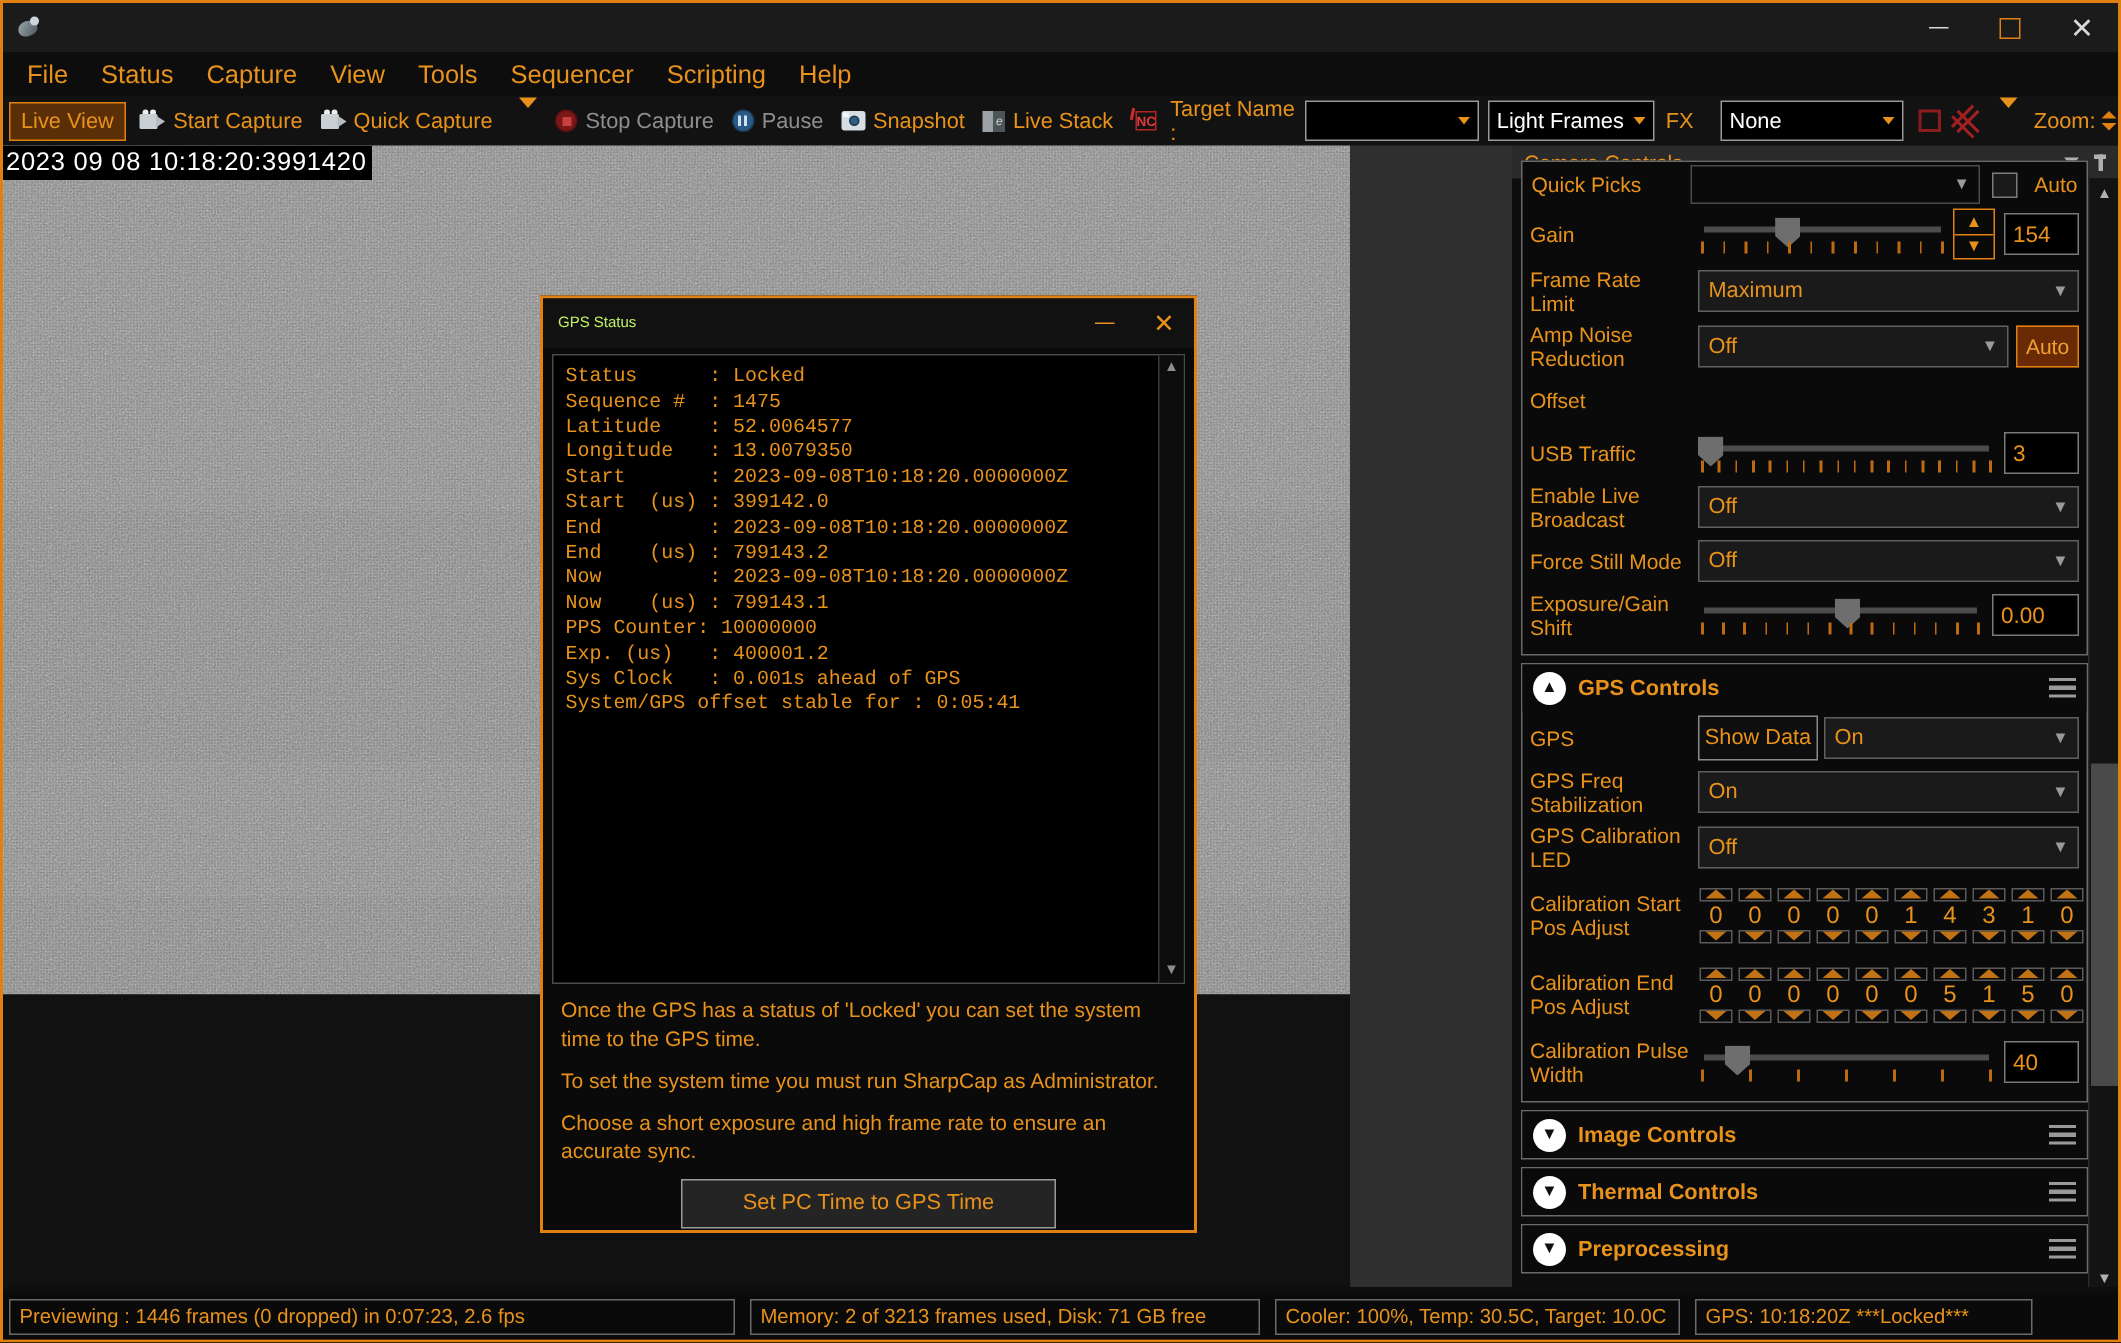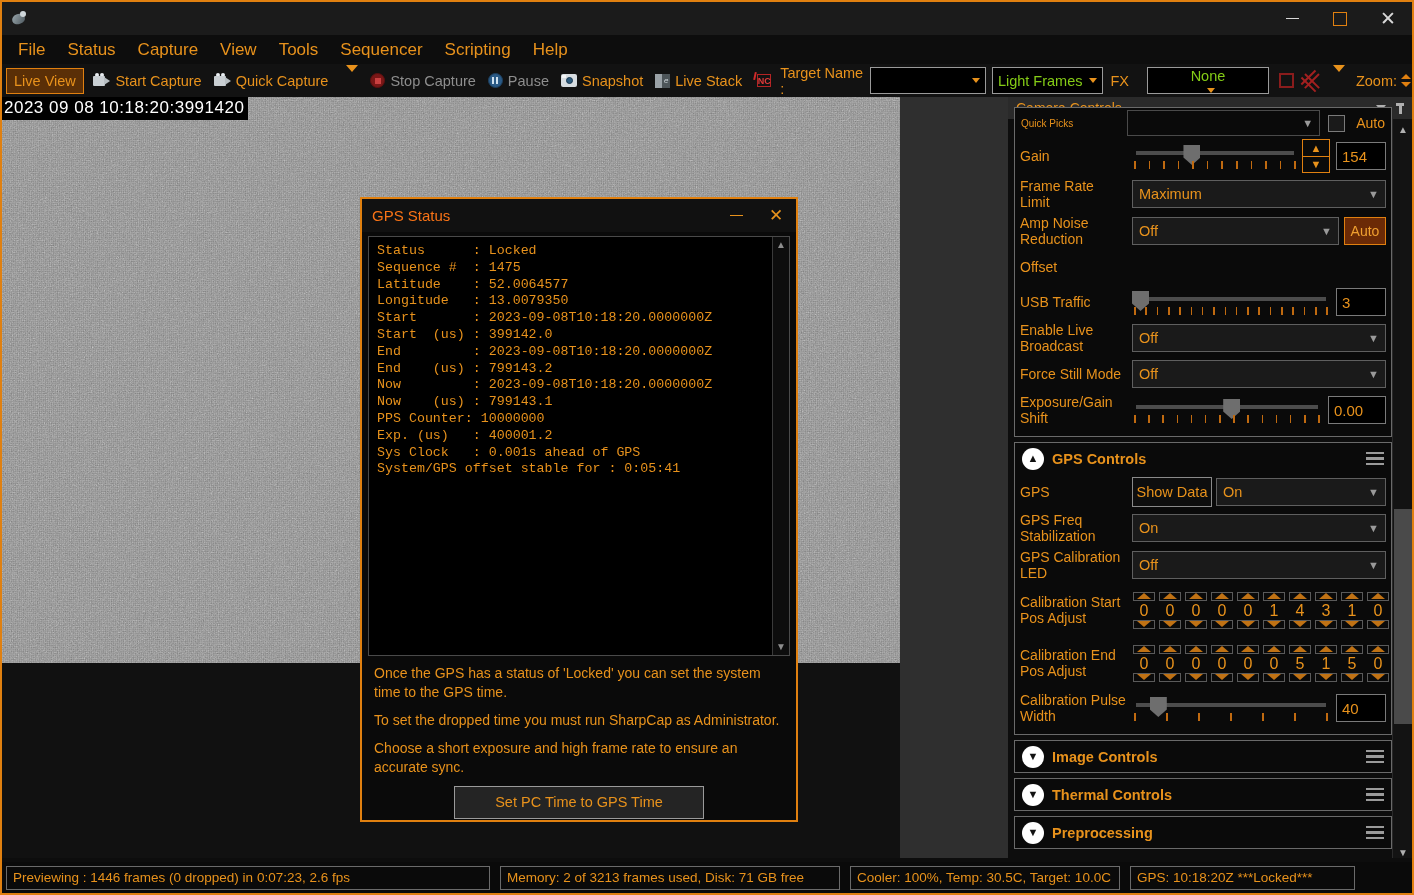--- a/index.html
+++ b/index.html
@@ -106,21 +106,21 @@
 
   .ic-nc { width:18px;height:15px;position:relative;}
   .ic-nc .box{position:absolute;left:3px;top:1px;width:14px;height:13px;border:1.5px solid #b32424;
      color:#e03a3a;font-size:9px;font-weight:bold;display:flex;align-items:center;justify-content:center;}
   .ic-nc .t{position:absolute;left:0px;top:-1px;width:2px;height:8px;background:#cf2b2b;transform:rotate(12deg);}
 
   .tb-label { color:#e8921c; font-size:14.5px; margin-left:4px; }
 
   .tb-combo {
     height: 27px; background:#000; border:1px solid #9a9a9a;
-    display:flex; align-items:center; padding: 0 5px; color:#84cc16; font-size:14.5px;
+    display:flex; align-items:center; padding: 0 5px; color:#ffffff; font-size:14.5px;
     position: relative;
   }
   .tb-combo .cv { flex:1; white-space:nowrap; overflow:hidden; }
   .caret-dn { width:0;height:0;border-left:4.5px solid transparent;border-right:4.5px solid transparent;
      border-top:5px solid #e8921c; margin-left:6px; flex:none;}
   .caret-dn.big { border-left-width:6px;border-right-width:6px;border-top-width:7px;}
 
   .ic-roi { width:15px;height:15px;border:2px solid #8a1c1c; position:relative;}
   .ic-xx { width:18px;height:16px;position:relative;}
   .ic-xx i{position:absolute;left:0;top:7px;width:20px;height:2.2px;background:#a32020;}
@@ -159,21 +159,21 @@
   
   .gps-dialog {
     position:absolute; left:358px; top:195px; width:438px; height:625px;
     background:#0a0a0a; border:2px solid #e08010;
     display:flex; flex-direction:column;
   }
   .gpsd-title {
     height:33px; display:flex; align-items:center; background:#111;
     padding-left:10px;
   }
-  .gpsd-title .t { color:#f97316; font-size:15px; }
+  .gpsd-title .t { color:#bef264; font-size:10px; }
   .gpsd-title .btns { margin-left:auto; display:flex; }
   .gpsd-title .b { width:40px;height:33px;display:flex;align-items:center;justify-content:center;color:#e8921c;font-size:17px;}
   .gpsd-title .b.min::after{content:"";display:block;width:13px;height:1.5px;background:#e8921c;}
 
   .gpsd-body {
     margin: 4px 6px 0 6px; height: 420px;
     background:#000; border:1px solid #4a4a4a; position:relative;
     display:flex;
   }
   .gpsd-text {
@@ -286,21 +286,21 @@
     display:flex;align-items:center;justify-content:center;font-size:14px;
   }
   .btn-show {
     width:80px;height:30px;flex:none; background:#0e0e0e; border:1px solid #8a8a8a;
     color:#e8921c; font-size:14.5px; display:flex; align-items:center; justify-content:center;
     margin-right:4px;
   }
   .chk { width:17px;height:17px;border:1px solid #7a7a7a;background:#1a1a1a;flex:none;margin-right:5px;}
 
   .qp-row { display:flex; align-items:center; padding:2px 6px 0 6px; }
-  .qp-row .lbl { width:106px; color:#e8921c; font-size:10px; }
+  .qp-row .lbl { width:106px; color:#e8921c; font-size:14px; }
   .qp-combo { flex:1; height:26px; background:#0a0a0a; border:1px solid #4a4a4a; display:flex;align-items:center;padding:0 6px;}
   .qp-combo .cc{ margin-left:auto; color:#9a9a9a; font-size:11px;}
   .qp-auto { color:#e8921c; font-size:14px; margin-left:6px; }
 
   
   .digits { display:flex; gap:2px; flex:1; }
   .dg { width:24px; display:flex; flex-direction:column; align-items:center; }
   .dg .up, .dg .dn {
     width:22px; height:9px; background:#0a0a0a; border:1px solid #5a5a5a;
     display:flex; align-items:center; justify-content:center;
@@ -410,21 +410,21 @@
     <div class="tb-label">Target Name :</div>
     <div class="tb-combo" style="width:126px; margin-left:6px;">
       <span class="cv"></span>
       <span class="caret-dn"></span>
     </div>
     <div class="tb-combo" style="width:114px; margin-left:6px;">
       <span class="cv">Light Frames</span>
       <span class="caret-dn"></span>
     </div>
     <div class="tb-label" style="margin-left:8px;">FX</div>
-    <div class="tb-combo" style="width:132px; margin-left:18px;flex-direction:column;">
+    <div class="tb-combo" style="width:132px; margin-left:18px;">
       <span class="cv">None</span>
       <span class="caret-dn"></span>
     </div>
     <div class="ic ic-roi" style="margin-left:10px;"></div>
     <div class="ic ic-xx" style="margin-left:8px;">
         <i></i>
         <i></i>
         <i></i>
         <i></i>
       </div>
@@ -476,21 +476,21 @@
 Exp. (us)   : 400001.2
 Sys Clock   : 0.001s ahead of GPS
 System/GPS offset stable for : 0:05:41</div>
       <div class="gpsd-scroll">
         <div class="ar">▲</div>
         <div class="ar">▼</div>
       </div>
     </div>
     <div class="gpsd-help">
       <p>Once the GPS has a status of 'Locked' you can set the system time to the GPS time.</p>
-      <p>To set the dropped time you must run SharpCap as Administrator.</p>
+      <p>To set the system time you must run SharpCap as Administrator.</p>
       <p>Choose a short exposure and high frame rate to ensure an accurate sync.</p>
       <div class="gpsd-btnwrap">
         <div class="gpsd-btn">Set PC Time to GPS Time</div>
       </div>
     </div>
   </div>
 
   <div class="rpanel">
     <div class="rp-header">
       <span>Camera Controls</span>

